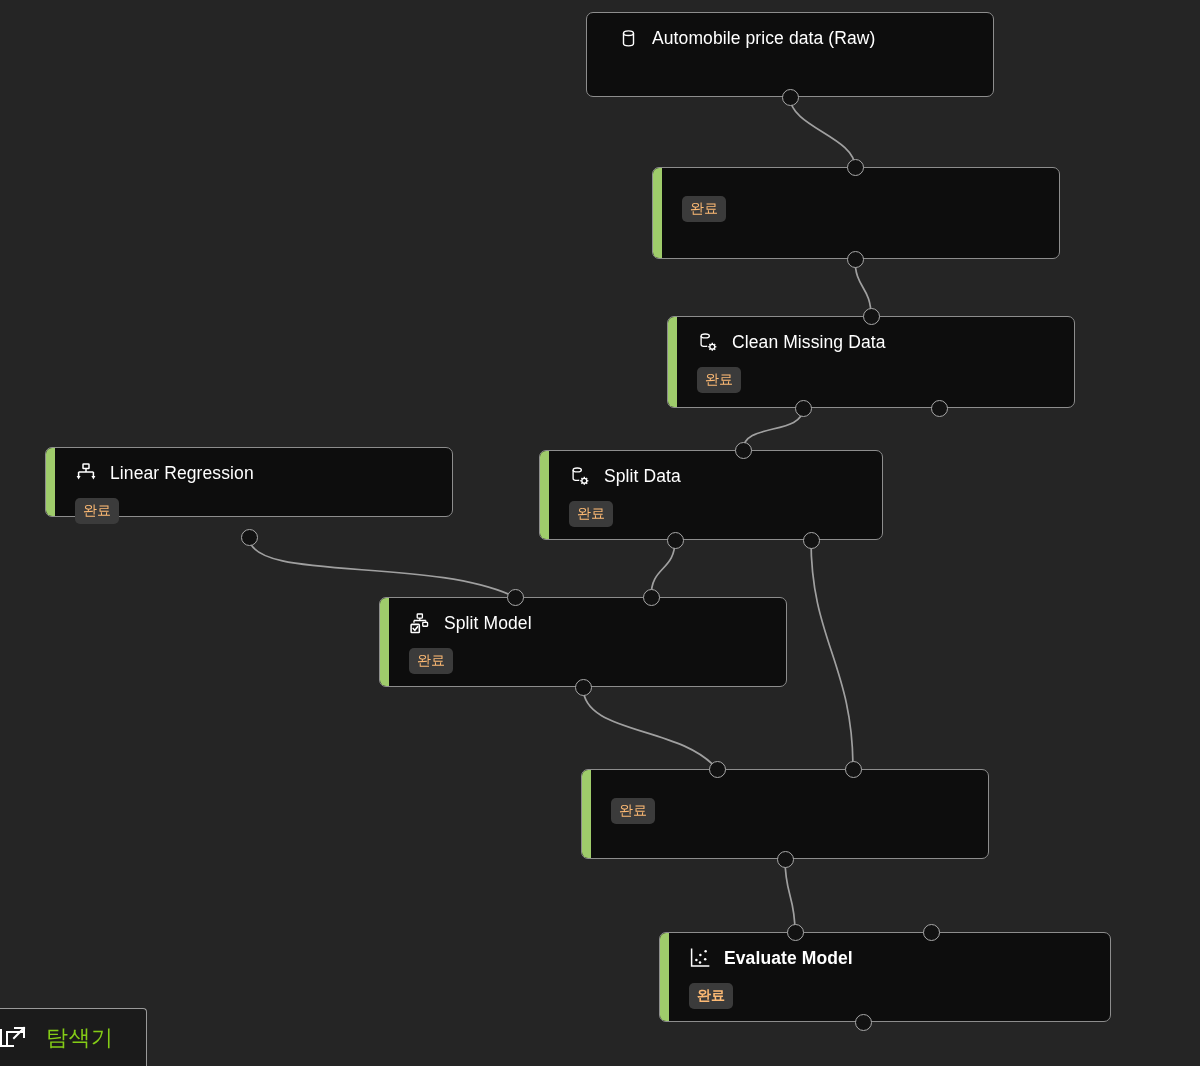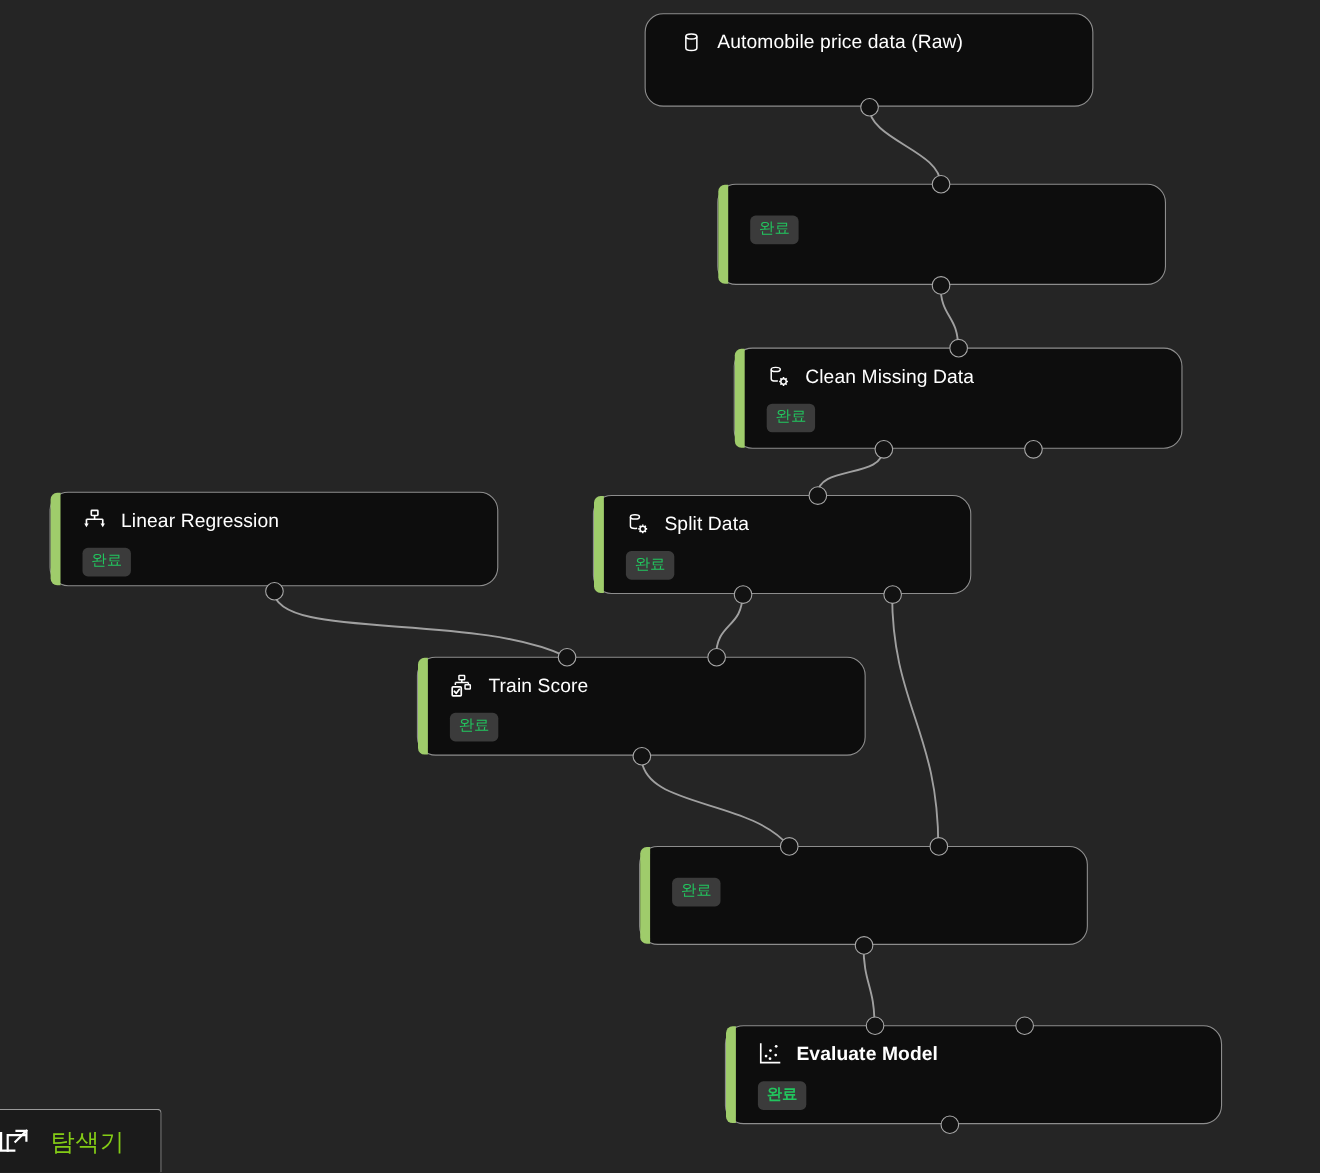--- a/index.html
+++ b/index.html
@@ -19,21 +19,21 @@
   #edge-layer {
     position: absolute; left: 0; top: 0;
     width: 1200px; height: 1066px;
     pointer-events: none;
     z-index: 1;
   }
   .node {
     position: absolute;
     background: #0d0d0d;
     border: 1px solid #8d8d8d;
-    border-radius: 17px;
+    border-radius: 7px;
     z-index: 2;
     overflow: visible;
   }
   .node-accent {
     position: absolute;
     left: 0; top: 0; bottom: 0;
     width: 9px;
     background: #9fcc6b;
     border-top-left-radius: 6px;
     border-bottom-left-radius: 6px;
@@ -62,21 +62,21 @@
     color: #ffffff;
     font-size: 17.5px;
     line-height: 22px;
     letter-spacing: 0.1px;
     white-space: nowrap;
   }
   .node-status {
     margin-top: 14px;
     align-self: flex-start;
     background: #3b3b3b;
-    color: #22c55e;
+    color: #fdba74;
     font-size: 14px;
     line-height: 14px;
     padding: 5px 8px 7px 8px;
     border-radius: 5px;
     font-family: "DejaVu Sans", "Liberation Sans", sans-serif;
   }
   .port {
     position: absolute;
     width: 17px; height: 17px;
     margin-left: -8.5px;
@@ -169,21 +169,21 @@
       <circle cx="16.0" cy="16.0" r="2.6"></circle>
       <path d="M16,11.8 L16,13.0 M16,19.0 L16,20.2 M11.8,16 L13.0,16 M19.0,16 L20.2,16
                M13.0,13.0 L13.9,13.9 M18.1,18.1 L19.0,19.0 M19.0,13.0 L18.1,13.9 M13.9,18.1 L13.0,19.0" stroke-width="1.5"></path>
     </svg>
             </span>
             <span class="node-title">Clean Missing Data</span>
           </div>
           <span class="node-status">완료</span>
         </div>
       </div>
-      <div class="node" style="left: 45px; top: 447px; width: 408px; height: 86px;">
+      <div class="node" style="left: 45px; top: 447px; width: 408px; height: 70px;">
         <div class="node-accent" style="background: rgb(159, 204, 107);"></div>
         <div class="node-body">
           <div class="node-head">
             <span class="node-icon">
               <svg width="22" height="22" viewBox="0 0 22 22" fill="none" stroke="#fff" stroke-width="1.5">
       <rect x="8.0" y="2.0" width="6" height="4.6" rx="0.6"></rect>
       <path d="M11,6.6 L11,10.0 M3.6,10.0 L18.4,10.0 M3.6,10.0 L3.6,14.6 M18.4,10.0 L18.4,14.6"></path>
       <path d="M1.6,14.0 L3.6,17.4 L5.6,14.0" fill="#fff" stroke="none"></path>
       <path d="M16.4,14.0 L18.4,17.4 L20.4,14.0" fill="#fff" stroke="none"></path>
     </svg>
@@ -217,21 +217,21 @@
           <div class="node-head">
             <span class="node-icon">
               <svg width="23" height="23" viewBox="0 0 23 23" fill="none" stroke="#fff" stroke-width="1.4">
       <rect x="8.6" y="1.6" width="5.4" height="4.2" rx="0.5"></rect>
       <path d="M11.3,5.8 L11.3,8.4 M5.2,8.4 L17.6,8.4 M5.2,8.4 L5.2,10.6 M17.6,8.4 L17.6,10.6"></path>
       <rect x="14.4" y="10.4" width="5.0" height="4.0" rx="0.5"></rect>
       <rect x="2.2" y="12.4" width="8.6" height="8.6" rx="0.8" stroke-width="1.6"></rect>
       <path d="M4.3,16.7 L6.1,18.6 L9.0,14.8" stroke-width="1.7" stroke-linecap="round" stroke-linejoin="round"></path>
     </svg>
             </span>
-            <span class="node-title">Train Score</span>
+            <span class="node-title">Split Model</span>
           </div>
           <span class="node-status">완료</span>
         </div>
       </div>
       <div class="node" style="left: 581px; top: 769px; width: 408px; height: 90px;">
         <div class="node-accent" style="background: rgb(159, 204, 107);"></div>
         <div class="node-body">
           <span class="node-status">완료</span>
         </div>
       </div>

